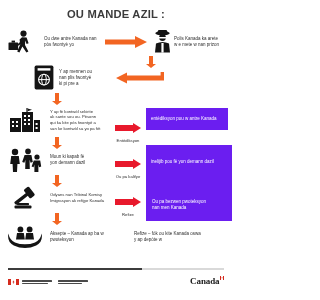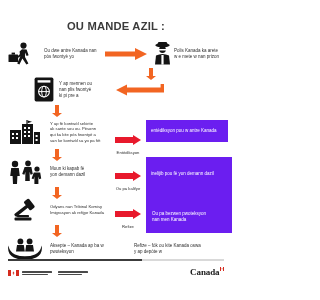--- a/index.html
+++ b/index.html
@@ -7,21 +7,21 @@
     width:232px;height:300px;
     background:#ffffff;
     font-family:"Liberation Sans",sans-serif;
     color:#2b2b2b;
     overflow:hidden;
     position:relative;
   }
   .sheet{position:absolute;inset:0;}
 
   
-  .header{padding:20px 8px 2px;text-align:center;}
+  .header{padding:8px 8px 2px;text-align:center;}
   .title-main{
     font-size:11.2px;font-weight:bold;letter-spacing:.2px;
     color:#3b3b3b;line-height:1.15;
   }
   .title-sub{
     font-size:9.6px;font-weight:bold;letter-spacing:.1px;
     color:#4a4a4a;line-height:1.2;margin-top:2px;
     white-space:nowrap;
   }
 
@@ -55,21 +55,21 @@
     background:#6b1ef0;
     color:#ffffff;
     font-size:4.5px;line-height:1.35;
     display:flex;align-items:center;
     padding:3px 5px;
     box-sizing:border-box;
     white-space:pre-line;
   }
 
   
-  .footer{position:absolute;left:0;right:0;bottom:0;height:41px;}
+  .footer{position:absolute;left:0;right:0;bottom:0;height:32px;}
   .fbar{
     position:absolute;top:0;left:8px;right:8px;height:2px;
     background:linear-gradient(to right,#3c3c3c 0%,#3c3c3c 62%,#d9d9d9 62%,#d9d9d9 100%);
   }
   .fsig{position:absolute;left:8px;top:11px;display:flex;align-items:center;gap:3px;}
   .flag{
     width:11px;height:6px;position:relative;flex:0 0 auto;
     background:#ffffff;border:0;
   }
   .flag .fl,.flag .fr{position:absolute;top:0;bottom:0;width:3px;background:#d52b1e;}

